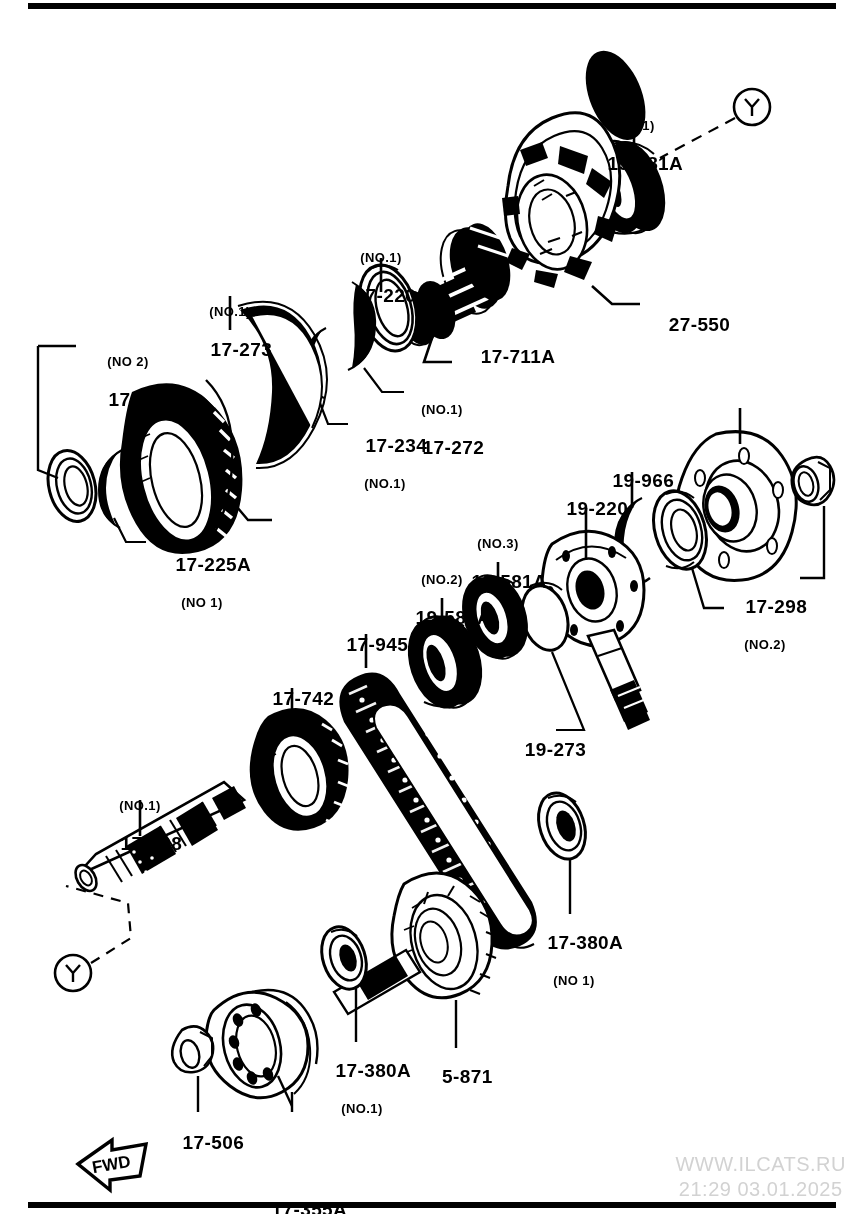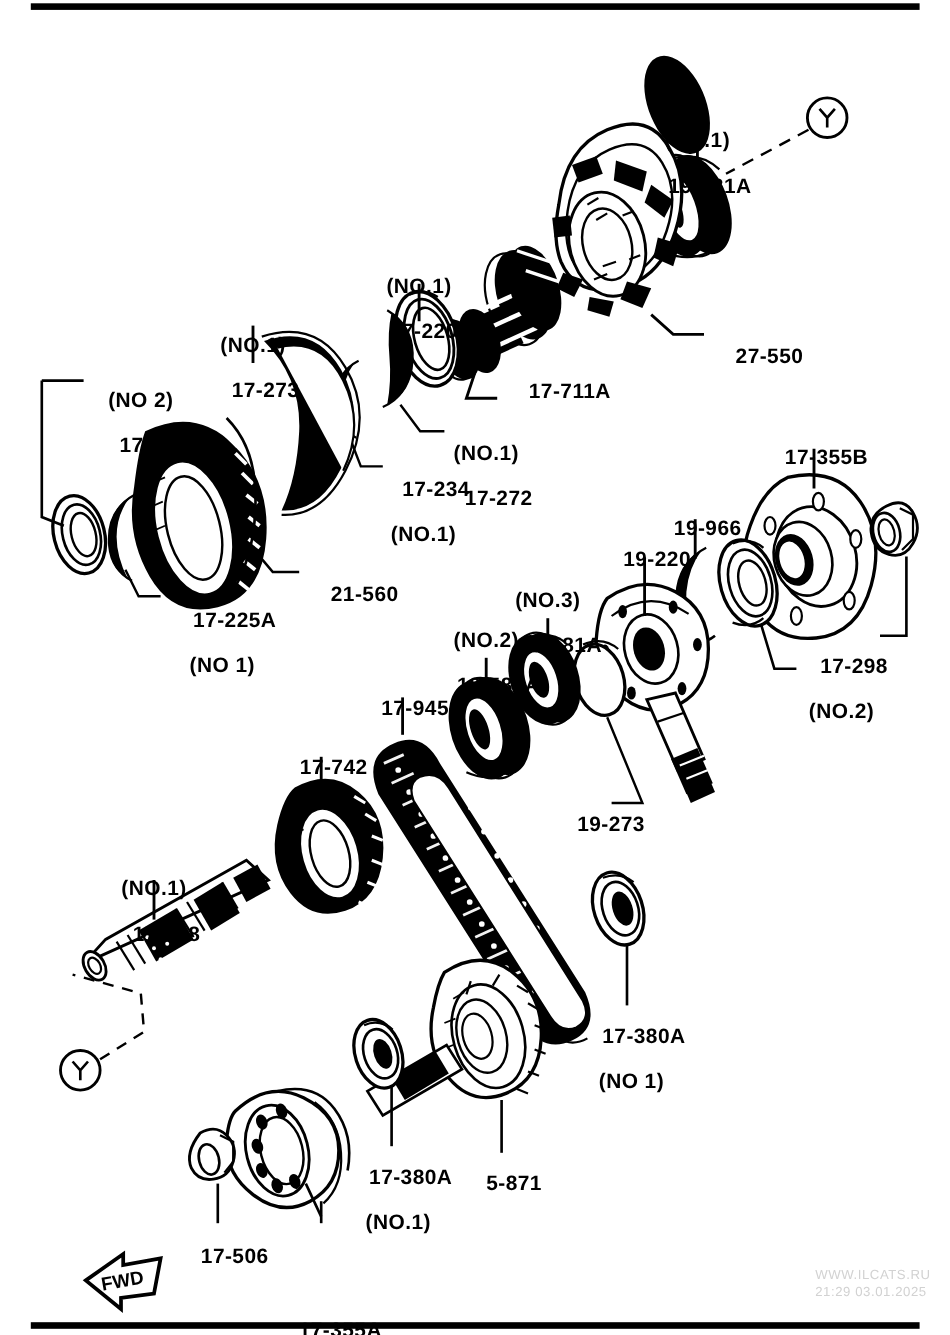--- a/index.html
+++ b/index.html
@@ -8,25 +8,25 @@
        font-family:"Liberation Sans","DejaVu Sans",sans-serif;color:#000;}
   #sheet{position:absolute;left:0;top:0;width:864px;height:1214px;}
   .rule{position:absolute;background:#000;}
   #rule-top{left:28px;top:3px;width:808px;height:6px;}
   #rule-bottom{left:28px;top:1202px;width:808px;height:6px;}
 
   svg.art{position:absolute;left:0;top:0;width:864px;height:1214px;}
 
   .lbl{position:absolute;white-space:pre;font-size:19px;font-weight:700;
        letter-spacing:0.4px;line-height:1.08;color:#000;}
-  .lbl .sub{display:block;font-size:19px;font-weight:700;text-align:center;}
+  .lbl .sub{display:block;font-size:13px;font-weight:700;text-align:center;}
   .lbl.ctr{text-align:center;transform:translateX(-50%);}
 
-  .wm{position:absolute;right:18px;top:1152px;text-align:left;color:#d2d2d2;
-      font-size:12px;line-height:1.25;letter-spacing:0.5px;font-weight:400;}
+  .wm{position:absolute;right:18px;top:1152px;text-align:center;color:#d2d2d2;
+      font-size:20px;line-height:1.25;letter-spacing:0.5px;font-weight:400;}
 </style>
 </head>
 <body>
 
 <div id="sheet">
 
   <div class="rule" id="rule-top"></div>
   <div class="rule" id="rule-bottom"></div>
 
   <svg class="art" viewBox="0 0 864 1214">
@@ -451,32 +451,26 @@
   <div class="lbl ctr" style="left:442px;top:362px;">
     <span class="sub">(NO.1)</span>
     <span>17-272</span>
   </div>
 
   <div class="lbl ctr" style="left:385px;top:415px;">
     <span>17-234</span>
     <span class="sub">(NO.1)</span>
   </div>
 
-  <div class="lbl" style="left:278px;top:510px;">
-    <span>21-560</span>
-  </div>
 
   <div class="lbl ctr" style="left:202px;top:534px;">
     <span>17-225A</span>
     <span class="sub">(NO 1)</span>
   </div>
 
-  <div class="lbl ctr" style="left:740px;top:386px;">
-    <span>17-355B</span>
-  </div>
 
   <div class="lbl ctr" style="left:632px;top:450px;">
     <span>19-966</span>
   </div>
 
   <div class="lbl ctr" style="left:586px;top:540px;transform:translate(-50%,-100%);">
     <span>19-220</span>
   </div>
 
 

